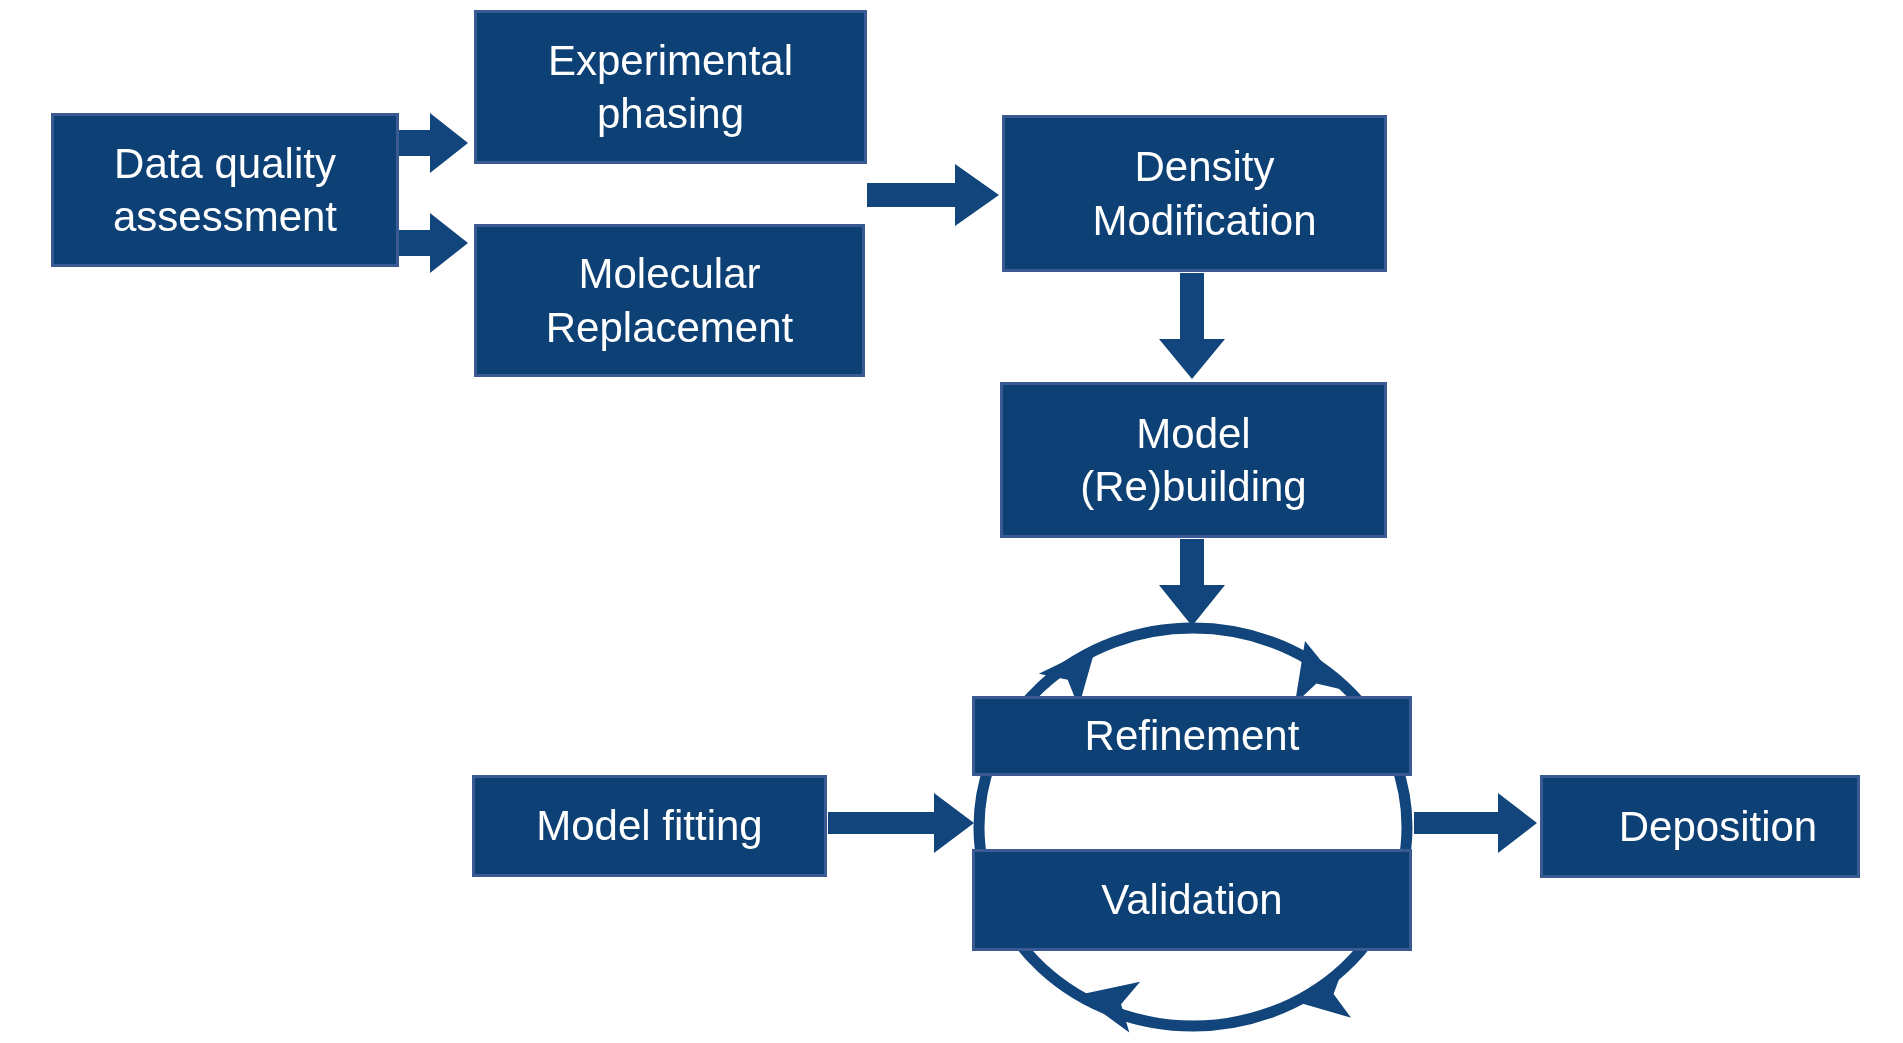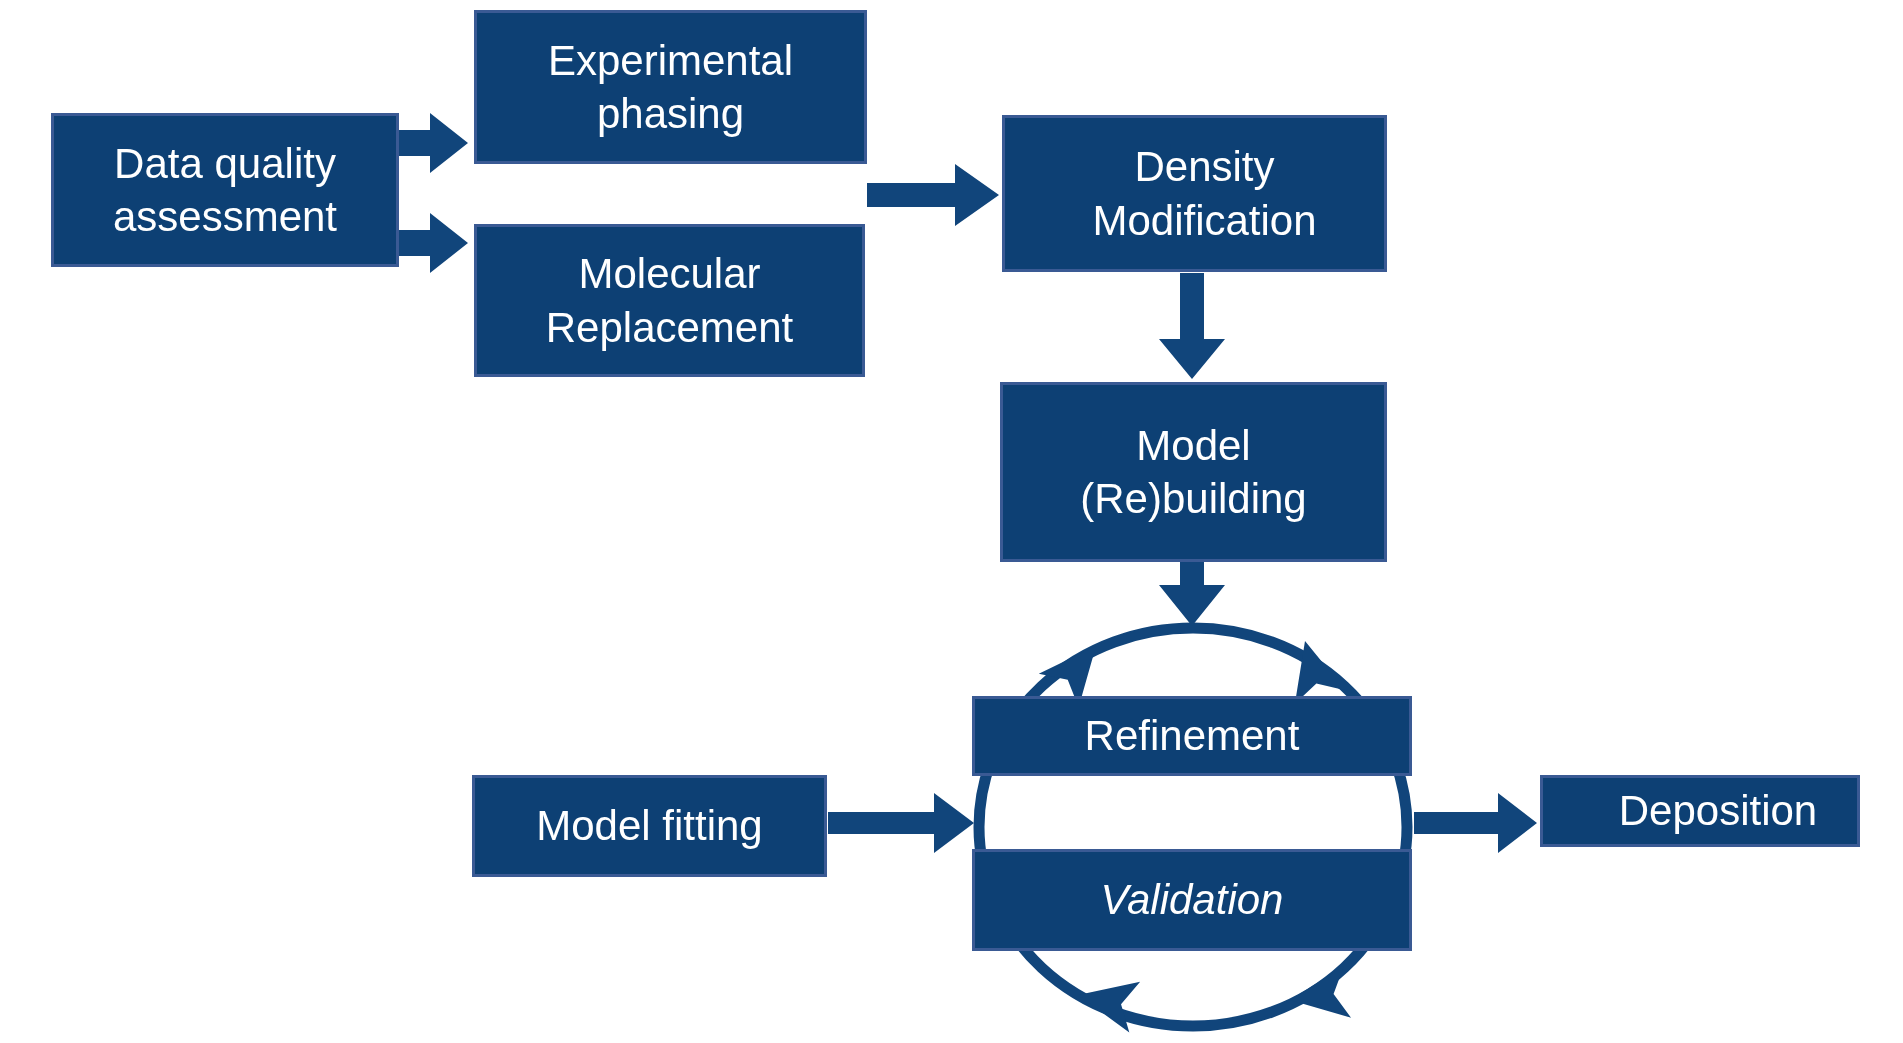--- a/index.html
+++ b/index.html
@@ -57,34 +57,34 @@
   <div class="box" style="left:474px;top:224px;width:391px;height:153px;">
     <span class="lbl">Molecular
 Replacement</span>
   </div>
 
   <div class="box" style="left:1002px;top:115px;width:385px;height:157px;padding-left:20px;">
     <span class="lbl">Density
 Modification</span>
   </div>
 
-  <div class="box" style="left:1000px;top:382px;width:387px;height:180px;">
+  <div class="box" style="left:1000px;top:382px;width:387px;height:156px;">
     <span class="lbl">Model
 (Re)building</span>
   </div>
 
   <div class="box" style="left:972px;top:696px;width:440px;height:80px;align-items:center;">
     <span class="lbl">Refinement</span>
   </div>
 
-  <div class="box" style="left:972px;top:849px;width:440px;height:102px;font-style:italic;">
+  <div class="box" style="left:972px;top:849px;width:440px;height:102px;">
     <span class="lbl">Validation</span>
   </div>
 
   <div class="box" style="left:472px;top:775px;width:355px;height:102px;">
     <span class="lbl">Model fitting</span>
   </div>
 
-  <div class="box" style="left:1540px;top:775px;width:320px;height:72px;padding-left:36px;">
+  <div class="box" style="left:1540px;top:775px;width:320px;height:103px;padding-left:36px;">
     <span class="lbl">Deposition</span>
   </div>
 
 </div>
 
 </body></html>

